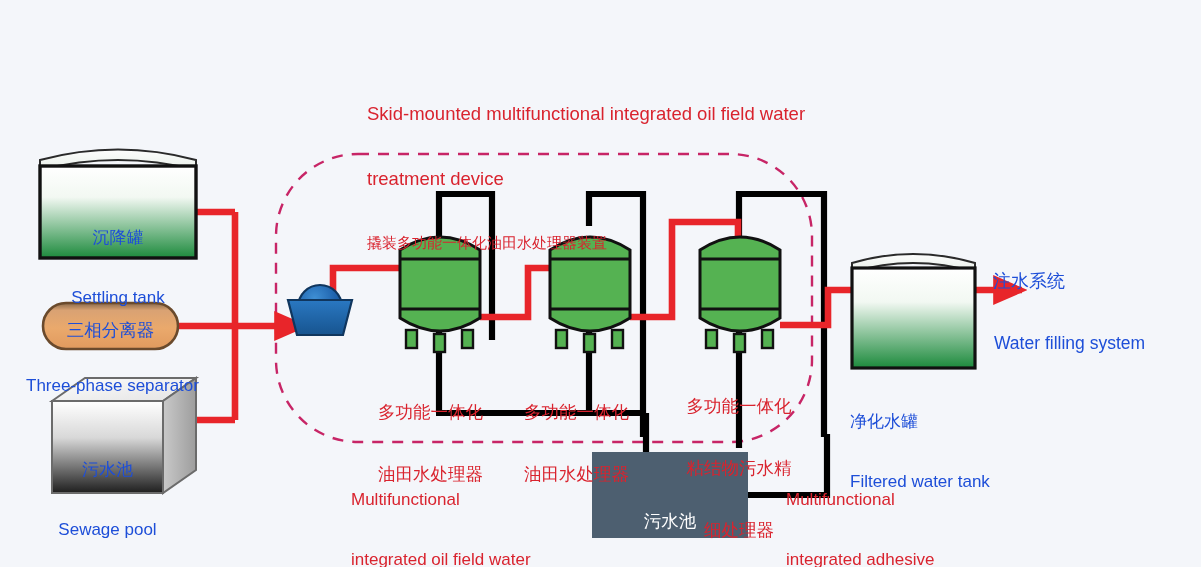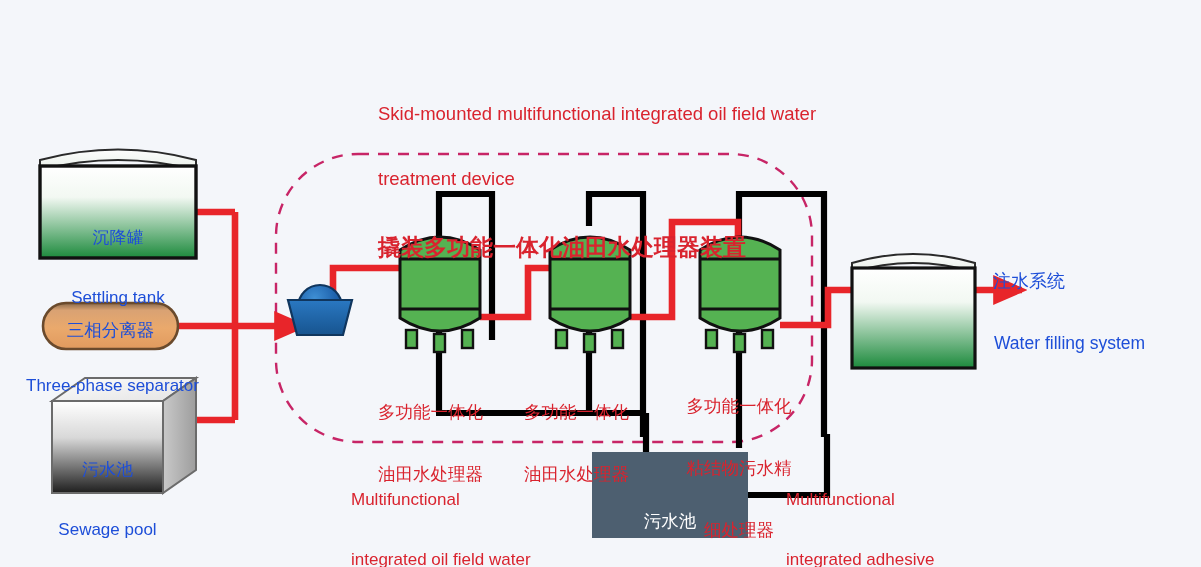--- a/index.html
+++ b/index.html
@@ -174,24 +174,24 @@
     <g>
       <path d="M852,263 Q913,245 975,263 L975,272 Q913,254 852,272 Z" fill="url(#gradTankCap)" stroke="#2a2a2a" stroke-width="2"></path>
       <rect x="852" y="268" width="123" height="100" fill="url(#gradTank)" stroke="#111111" stroke-width="3.2"></rect>
     </g>
 
     <g>
       <rect x="592" y="452" width="156" height="86" fill="#4d5f70"></rect>
     </g>
   </svg>
 
-  <div class="lbl red c-left" style="left:378px; top:59px; width:580px; font-size:18.5px;">
+  <div class="lbl red c-left" style="left:367px; top:59px; width:580px; font-size:18.5px;">
     <div>Skid-mounted multifunctional integrated oil field water</div>
     <div>treatment device</div>
-    <div style="font-size:23px;font-weight:bold;">撬装多功能一体化油田水处理器装置</div>
+    <div style="font-size:15px;">撬装多功能一体化油田水处理器装置</div>
   </div>
 
   <div class="lbl dark c-center" style="left:40px; top:188px; width:156px; font-size:17px;">
     <div>沉降罐</div>
     <div>Settling tank</div>
   </div>
 
   <div class="lbl dark c-center" style="left:43px; top:320px; width:135px; font-size:17.5px;">三相分离器</div>
   <div class="lbl dark c-center" style="left:0px; top:376px; width:225px; font-size:17px;">Three-phase separator</div>
 
@@ -210,20 +210,24 @@
     <div>多功能一体化</div>
     <div>油田水处理器</div>
   </div>
 
   <div class="lbl red c-center" style="left:673px; top:355px; width:132px; font-size:17.5px;">
     <div>多功能一体化</div>
     <div>粘结物污水精</div>
     <div>细处理器</div>
   </div>
 
+  <div class="lbl dark c-left" style="left:850px; top:372px; width:200px; font-size:17px;">
+    <div>净化水罐</div>
+    <div>Filtered water tank</div>
+  </div>
 
   <div class="lbl dark c-left" style="left:993px; top:292px; width:200px; font-size:18px; transform:translateY(-100%);">注水系统</div>
   <div class="lbl dark c-left" style="left:994px; top:333px; width:210px; font-size:17.5px;">Water filling system</div>
 
   <div class="lbl white c-center" style="left:592px; top:470px; width:156px; font-size:17.5px;">
     <div>污水池</div>
     
   </div>
 
   <div class="lbl red c-left" style="left:351px; top:450px; width:236px; font-size:17px;">

